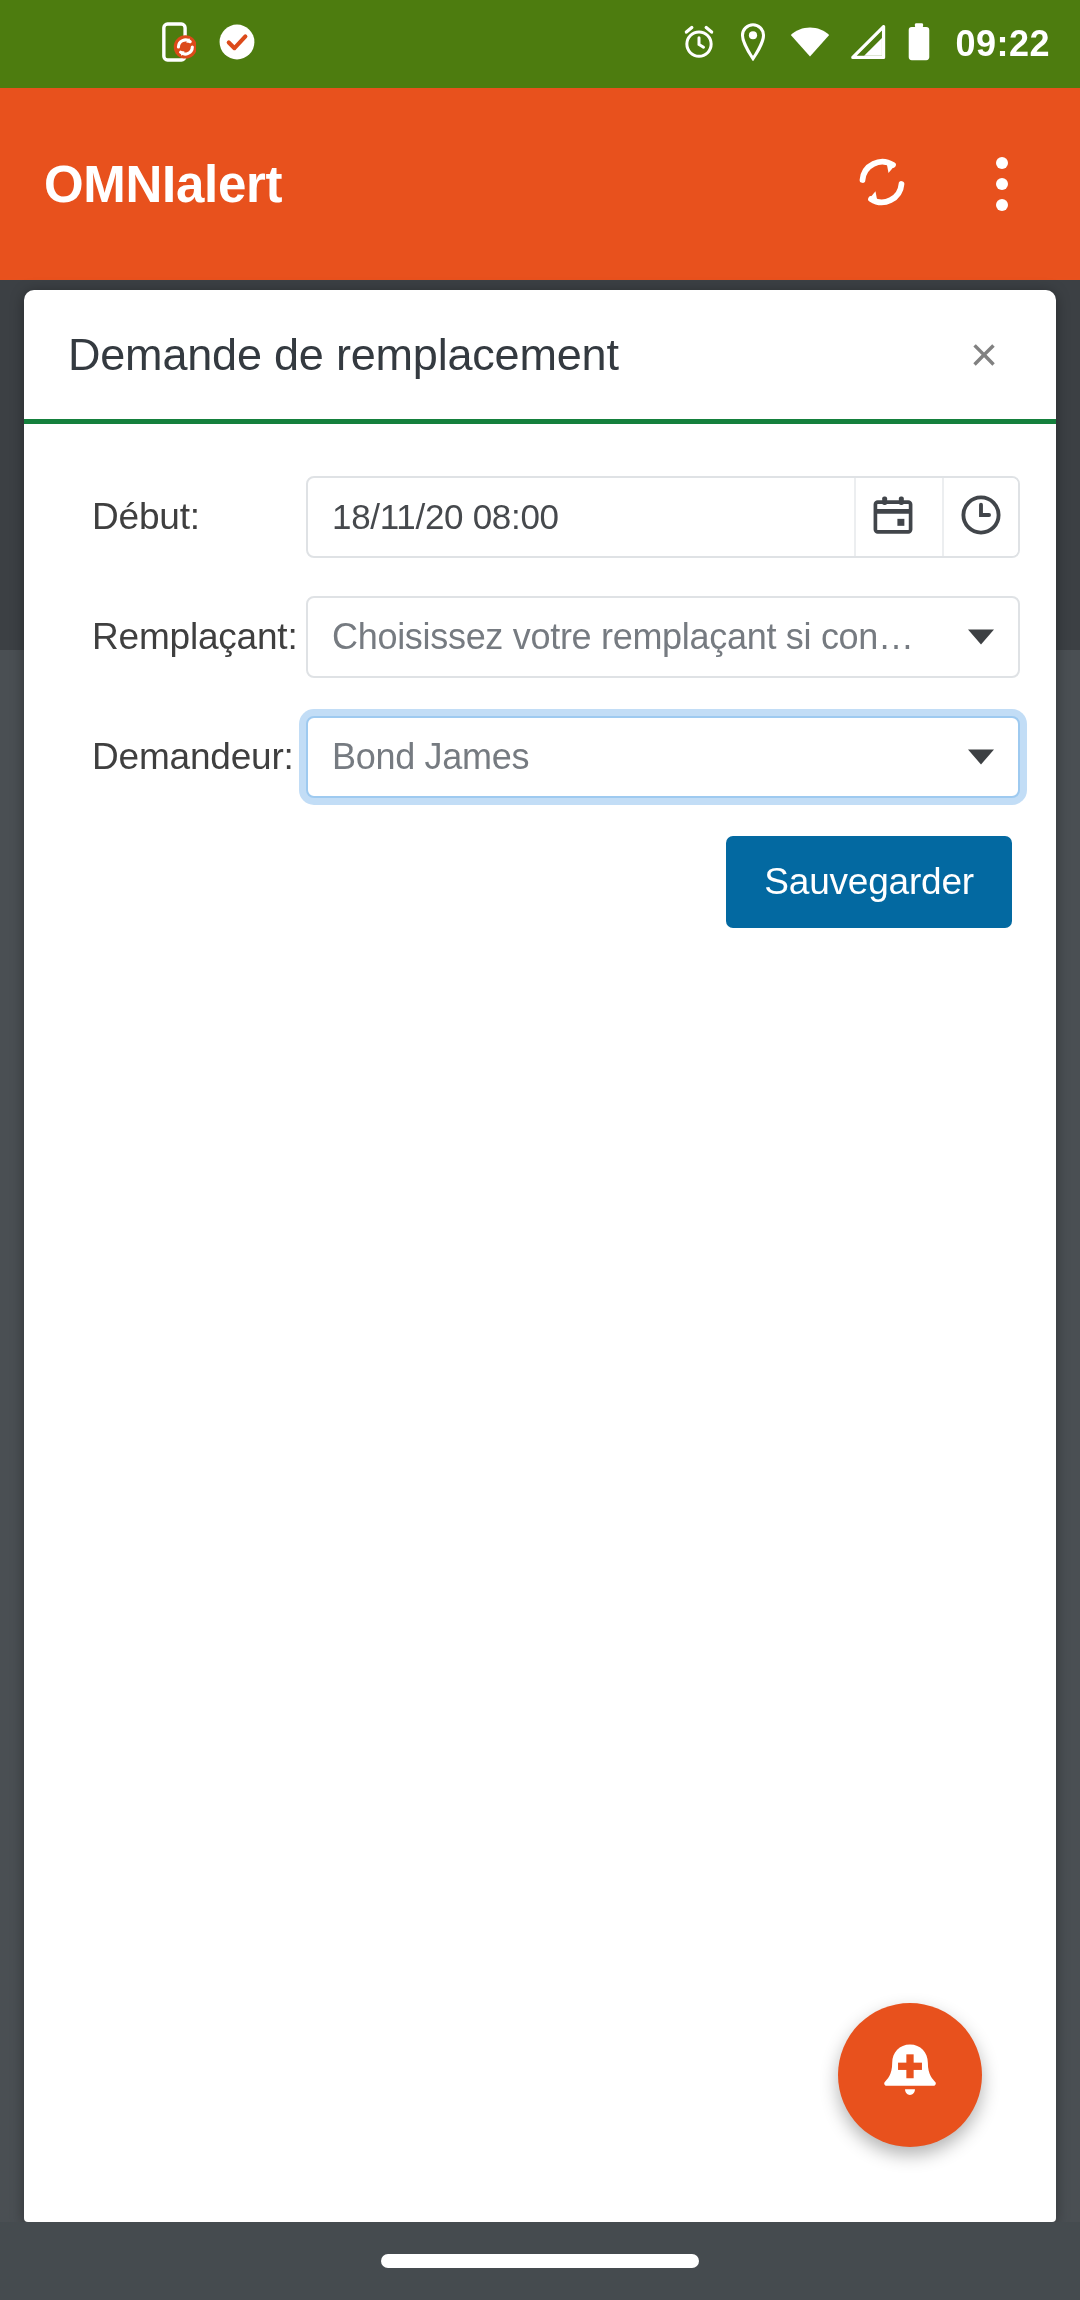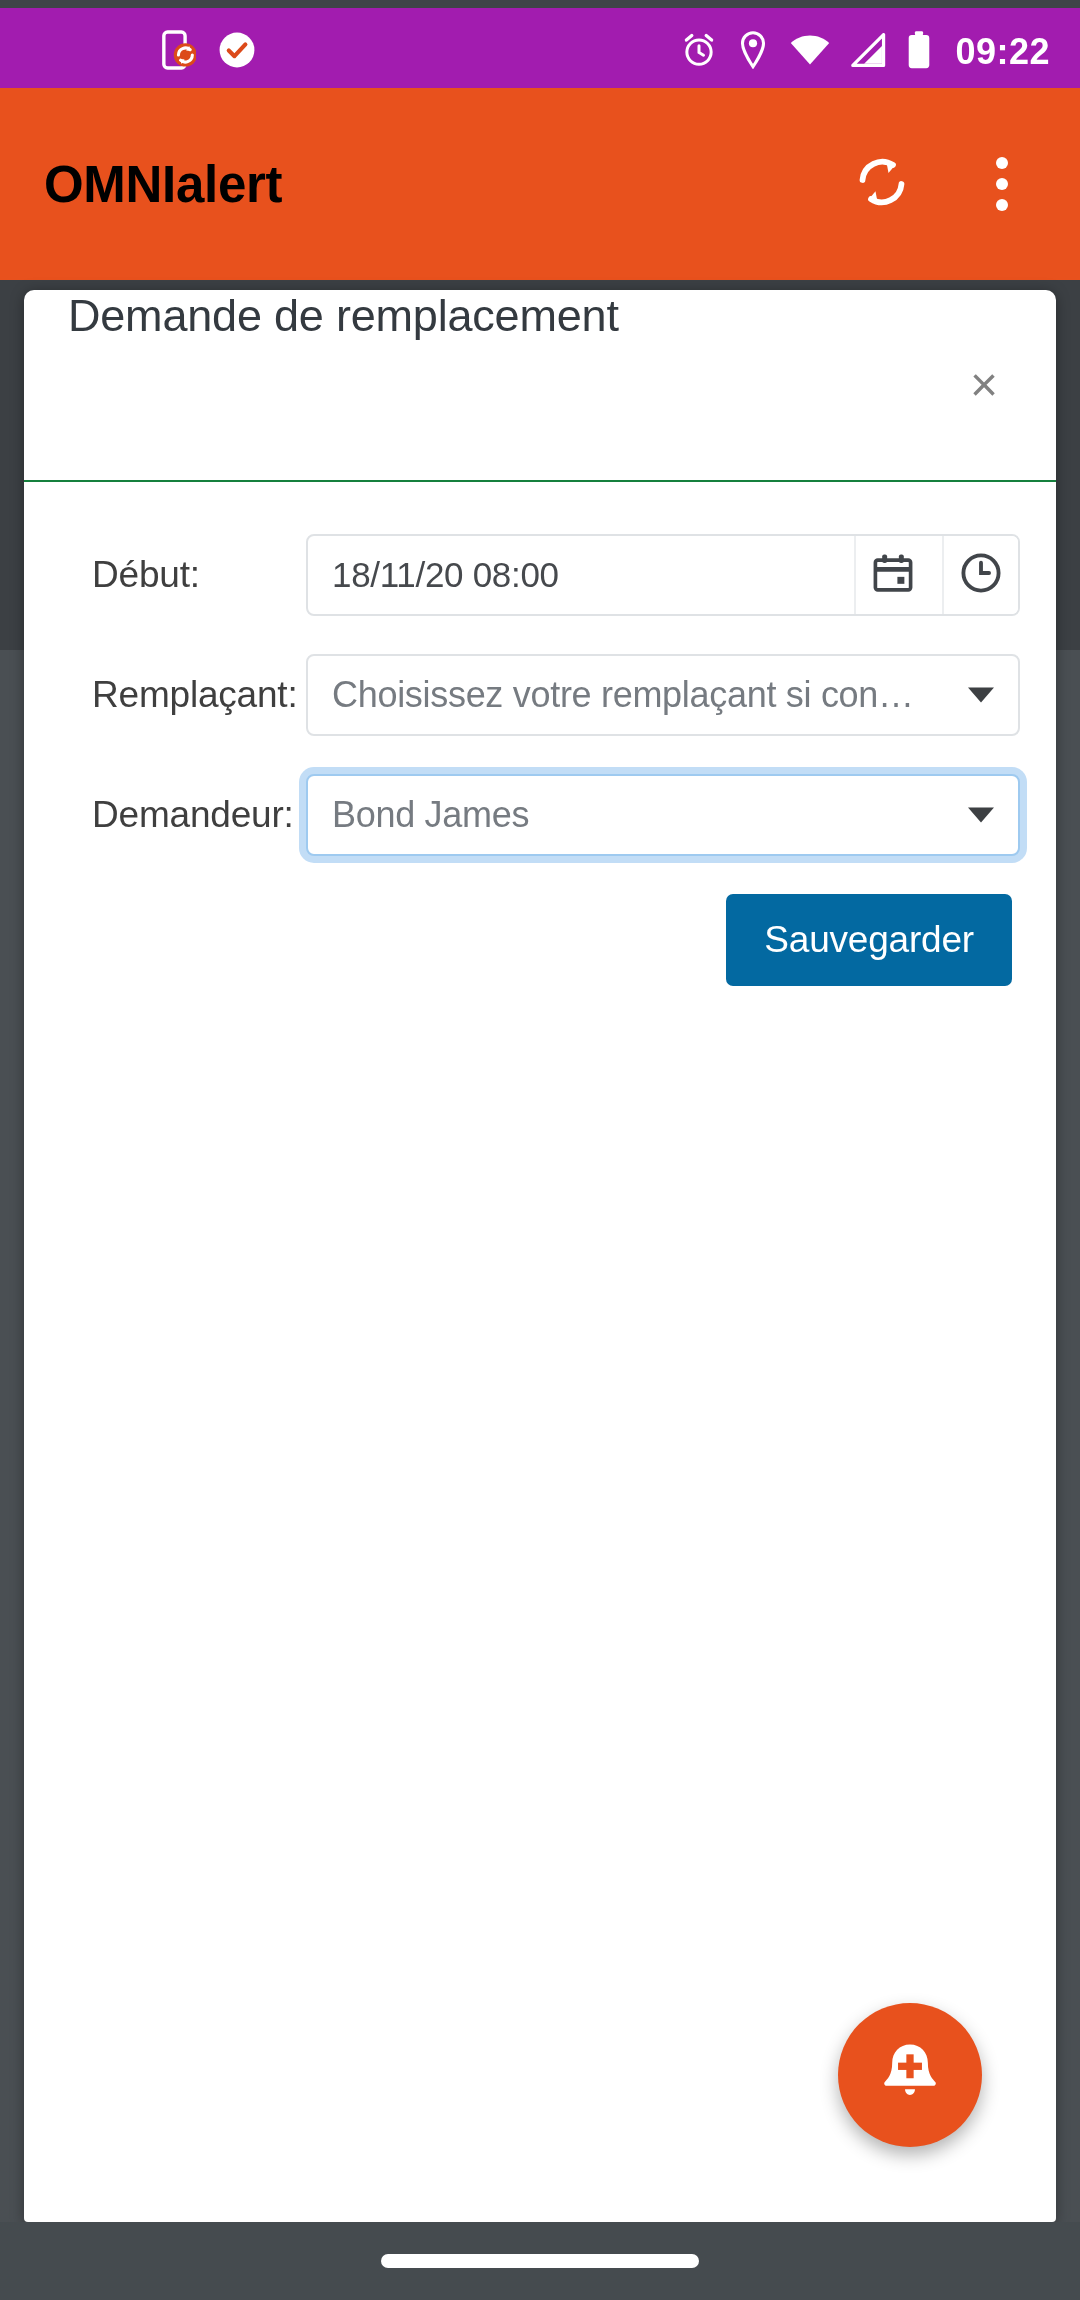--- a/index.html
+++ b/index.html
@@ -15,24 +15,24 @@
   #screen {
     position: relative;
     width: 1080px;
     height: 2300px;
     background: #3f4448;
   }
 
   
   .status-bar {
     position: absolute;
-    top: 8px; left: 0;
+    top: 0; left: 0;
     width: 1080px;
     height: 88px;
-    background: #a21caf;
+    background: #4d7c0f;
     display: flex;
     align-items: center;
     color: #ffffff;
   }
   .status-left {
     display: flex;
     align-items: center;
     gap: 22px;
     margin-left: 162px;
   }
@@ -57,21 +57,21 @@
     position: absolute;
     top: 88px; left: 0;
     width: 1080px;
     height: 192px;
     background: #e8511d;
     display: flex;
     align-items: center;
   }
   .app-title {
     margin-left: 44px;
-    color: #000000;
+    color: #ffffff;
     font-size: 51px;
     font-weight: bold;
     letter-spacing: -0.3px;
   }
   .app-actions {
     margin-left: auto;
     margin-right: 36px;
     display: flex;
     align-items: center;
     gap: 36px;
@@ -119,23 +119,24 @@
     width: 1032px;
     height: 1932px;
     background: #ffffff;
     border-radius: 10px 10px 4px 4px;
     box-shadow: 0 2px 14px rgba(0,0,0,0.35);
     overflow: hidden;
   }
 
   .dialog-header {
     position: relative;
-    height: 192px;
-    display: flex;
-    border-bottom: 2px solid #15803d;
+    height: 134px;
+    display: flex;
+    align-items: center;
+    border-bottom: 5px solid #15803d;
   }
   .dialog-title {
     margin-left: 44px;
     font-size: 45px;
     color: #343a40;
     font-weight: normal;
     letter-spacing: -0.2px;
   }
   .dialog-close {
     position: absolute;

